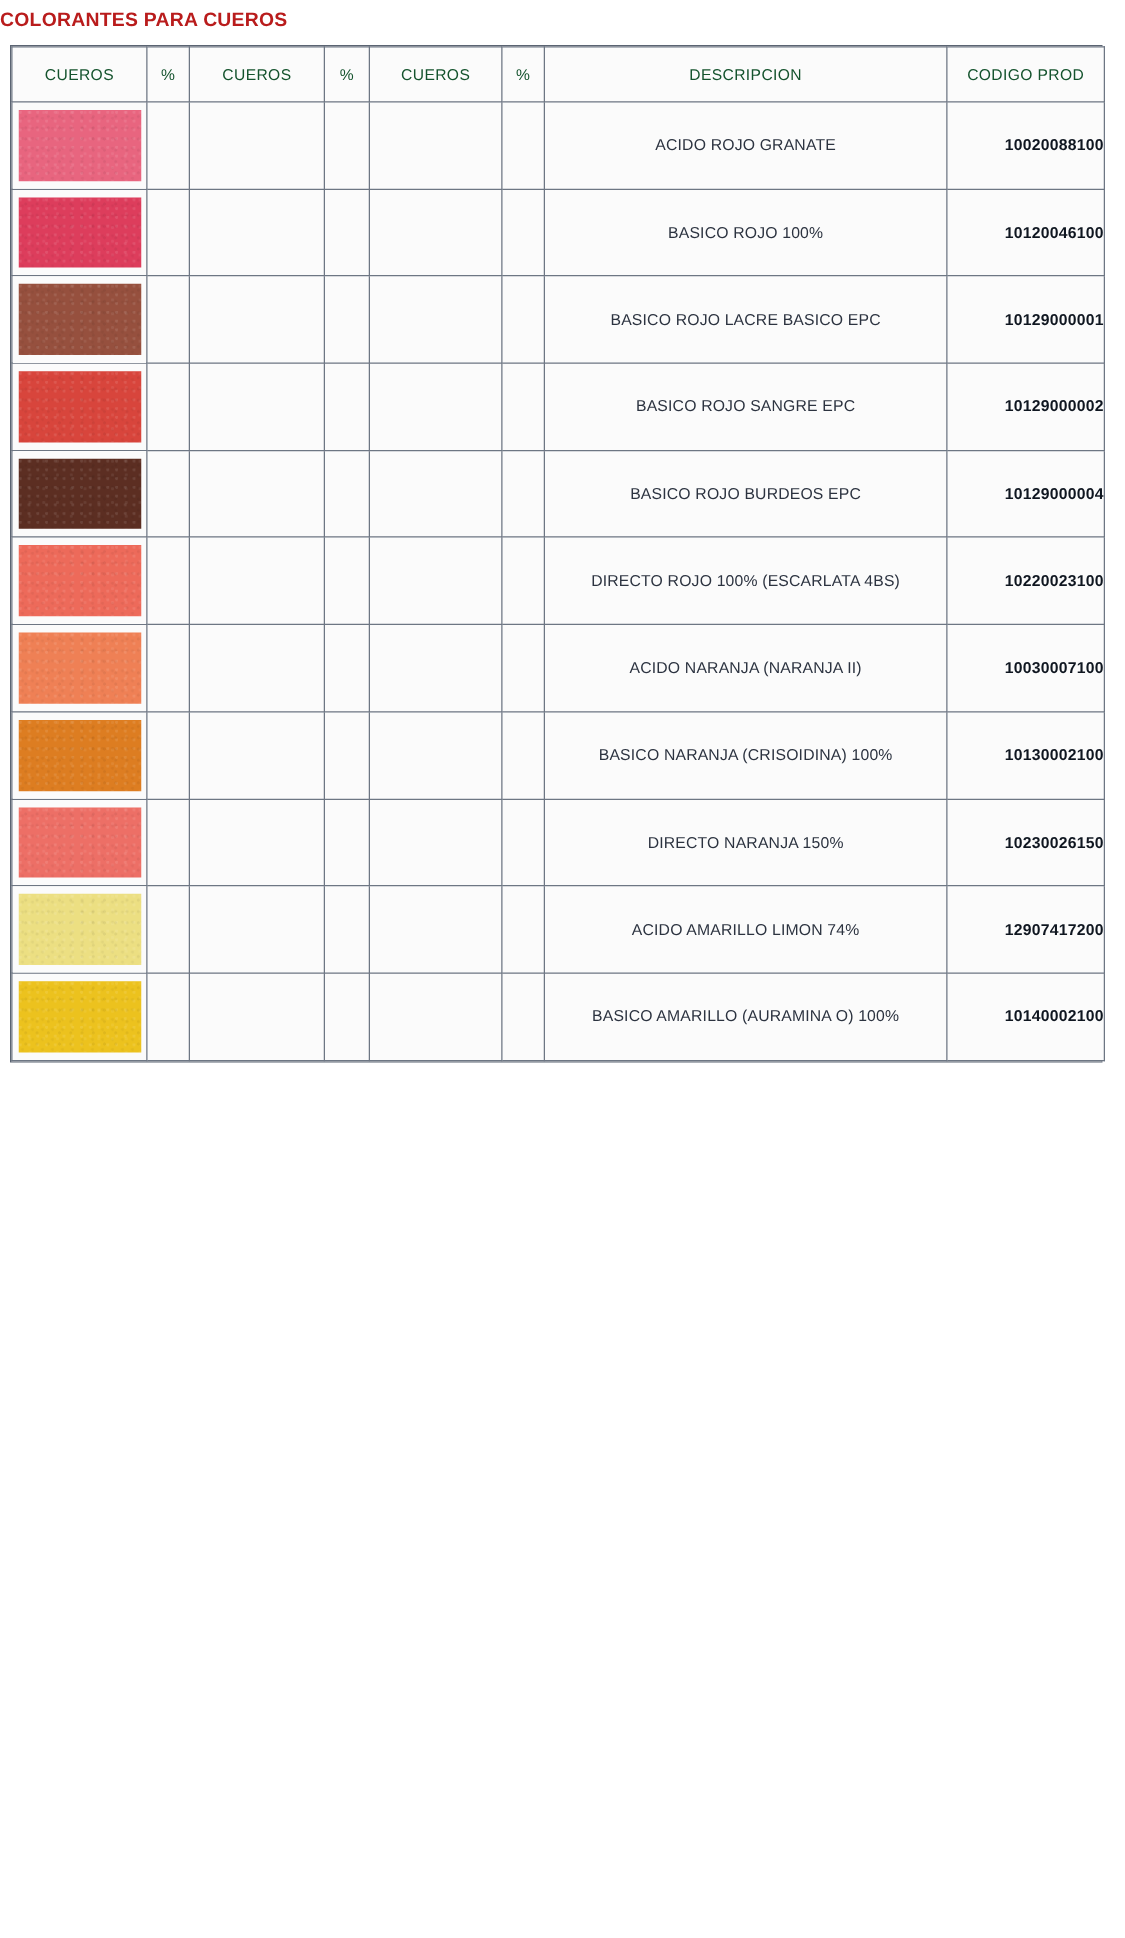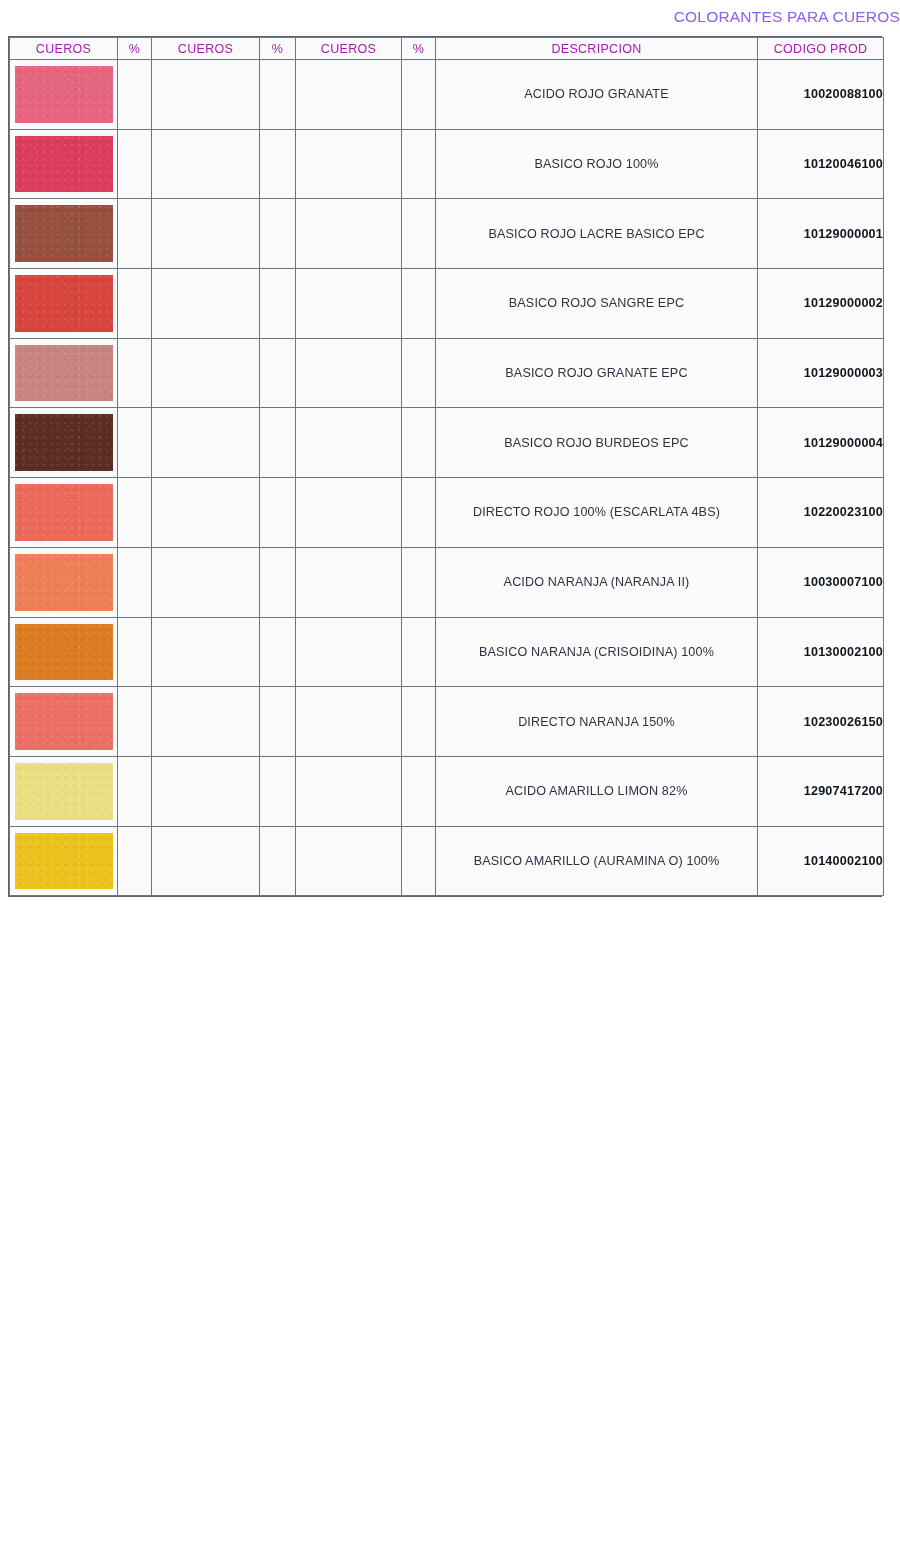--- a/index.html
+++ b/index.html
@@ -24,25 +24,25 @@
     height: 1550px;
     background: #ffffff;
   }
 
   
   #doc-title {
     position: absolute;
     left: 0;
     top: 8px;
     width: 900px;
-    text-align: right;
+    text-align: left;
     font-size: 15.5px;
-    font-weight: normal;
+    font-weight: bold;
     letter-spacing: 0.2px;
-    color: #8b5cf6;
+    color: #b91c1c;
     font-family: "Liberation Sans", sans-serif;
   }
 
   
   #table-wrap {
     position: absolute;
     left: 8px;
     top: 36px;
     width: 874px;
     background: #fbfbfb;
@@ -69,24 +69,24 @@
   col.c-pct     { width: 34px;  }
   col.c-cueros2 { width: 108px; }
   col.c-pct2    { width: 36px;  }
   col.c-cueros3 { width: 106px; }
   col.c-pct3    { width: 34px;  }
   col.c-desc    { width: 322px; }
   col.c-code    { width: 126px; }
 
   
   thead th {
-    height: 22px;
+    height: 44px;
     font-size: 12.5px;
     font-weight: normal;
-    color: #a21caf;
+    color: #14532d;
     text-align: center;
     vertical-align: middle;
     letter-spacing: 0.3px;
     white-space: nowrap;
     font-family: "Liberation Sans", sans-serif;
   }
 
   
   tbody tr { height: 69.7px; margin-left: 11px; }
   tbody td { height: 69.7px; vertical-align: middle; }
@@ -203,32 +203,20 @@
             <td class="empty-cell"></td>
             <td class="empty-cell"></td>
             <td class="empty-cell"></td>
             <td class="empty-cell"></td>
             <td class="empty-cell"></td>
             <td class="desc-cell">BASICO ROJO SANGRE EPC</td>
             <td class="code-cell">10129000002</td>
           </tr>
           <tr>
             <td class="swatch-cell">
-              <div class="swatch" style="background-color: rgb(200, 132, 126);"></div>
-            </td>
-            <td class="empty-cell"></td>
-            <td class="empty-cell"></td>
-            <td class="empty-cell"></td>
-            <td class="empty-cell"></td>
-            <td class="empty-cell"></td>
-            <td class="desc-cell">BASICO ROJO GRANATE EPC</td>
-            <td class="code-cell">10129000003</td>
-          </tr>
-          <tr>
-            <td class="swatch-cell">
               <div class="swatch" style="background-color: rgb(92, 46, 34);"></div>
             </td>
             <td class="empty-cell"></td>
             <td class="empty-cell"></td>
             <td class="empty-cell"></td>
             <td class="empty-cell"></td>
             <td class="empty-cell"></td>
             <td class="desc-cell">BASICO ROJO BURDEOS EPC</td>
             <td class="code-cell">10129000004</td>
           </tr>
@@ -282,21 +270,21 @@
           </tr>
           <tr>
             <td class="swatch-cell">
               <div class="swatch" style="background-color: rgb(236, 223, 130);"></div>
             </td>
             <td class="empty-cell"></td>
             <td class="empty-cell"></td>
             <td class="empty-cell"></td>
             <td class="empty-cell"></td>
             <td class="empty-cell"></td>
-            <td class="desc-cell">ACIDO AMARILLO LIMON 82%</td>
+            <td class="desc-cell">ACIDO AMARILLO LIMON 74%</td>
             <td class="code-cell">12907417200</td>
           </tr>
           <tr>
             <td class="swatch-cell">
               <div class="swatch" style="background-color: rgb(236, 194, 30);"></div>
             </td>
             <td class="empty-cell"></td>
             <td class="empty-cell"></td>
             <td class="empty-cell"></td>
             <td class="empty-cell"></td>

